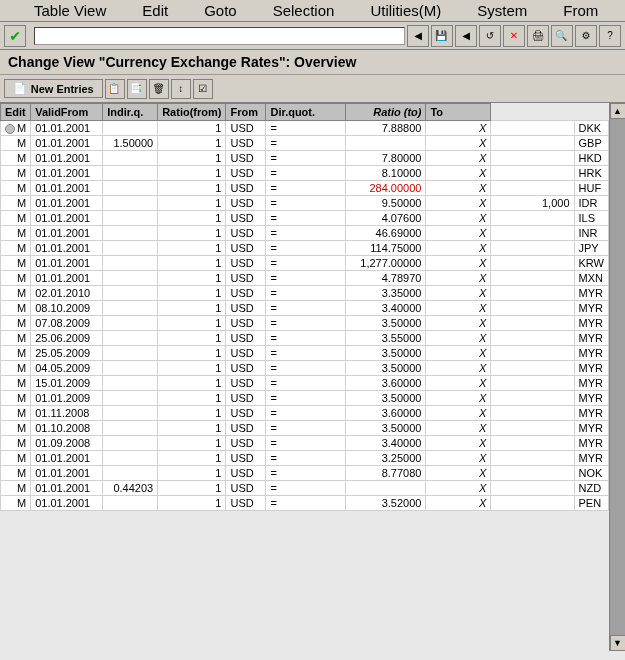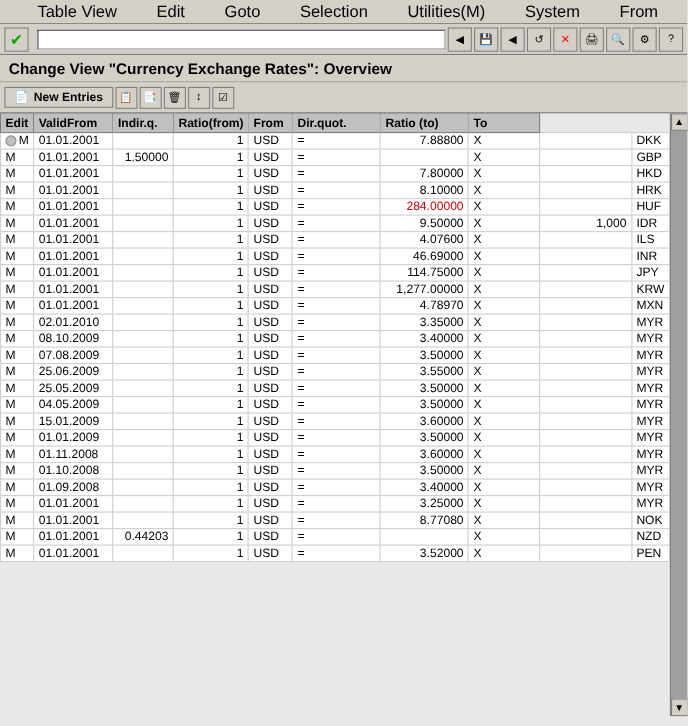--- a/index.html
+++ b/index.html
@@ -102,23 +102,23 @@
       border: 1px solid #d0d0d0;
       padding: 1px 4px;
       white-space: nowrap;
     }
     .col-exrt { width: 22px; }
     .col-validfrom { width: 72px; }
     .col-indirq { width: 55px; }
     .col-ratiofrom { width: 62px; }
     .col-from { width: 40px; }
     .col-dirquot { width: 80px; }
-    .col-ratioto { width: 65px; }
+    .col-ratioto { width: 65px; font-style: italic; }
     .col-to { width: 26px; }
-    .center { text-align: left; }
+    .center { text-align: right; }
     .right { text-align: right; }
     .table-wrapper {
       display: flex;
       height: calc(660px - 22px - 28px - 34px - 28px);
     }
     .table-inner {
       flex: 1;
       overflow-y: scroll;
       overflow-x: hidden;
     }

